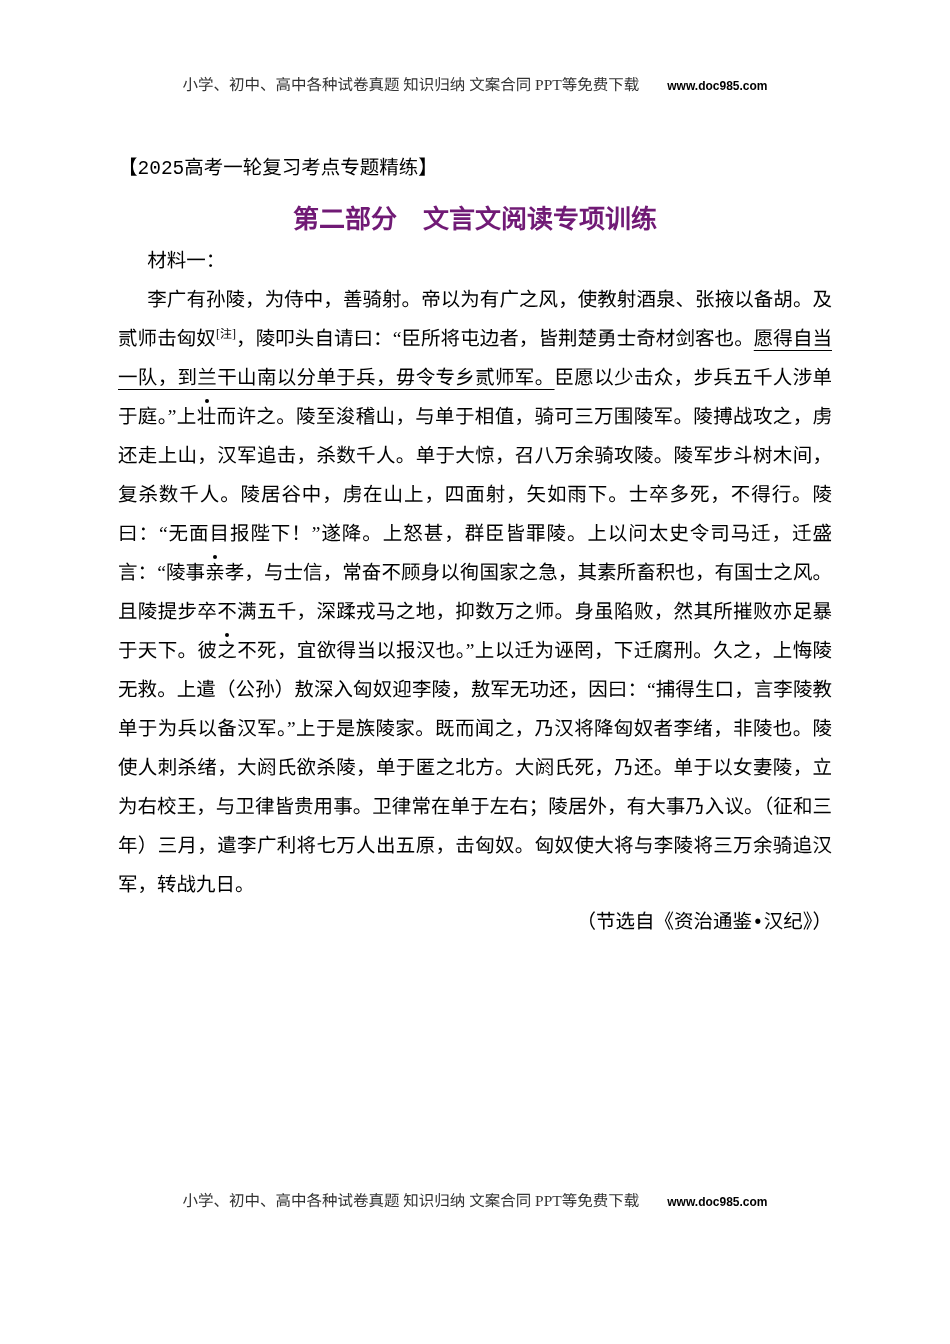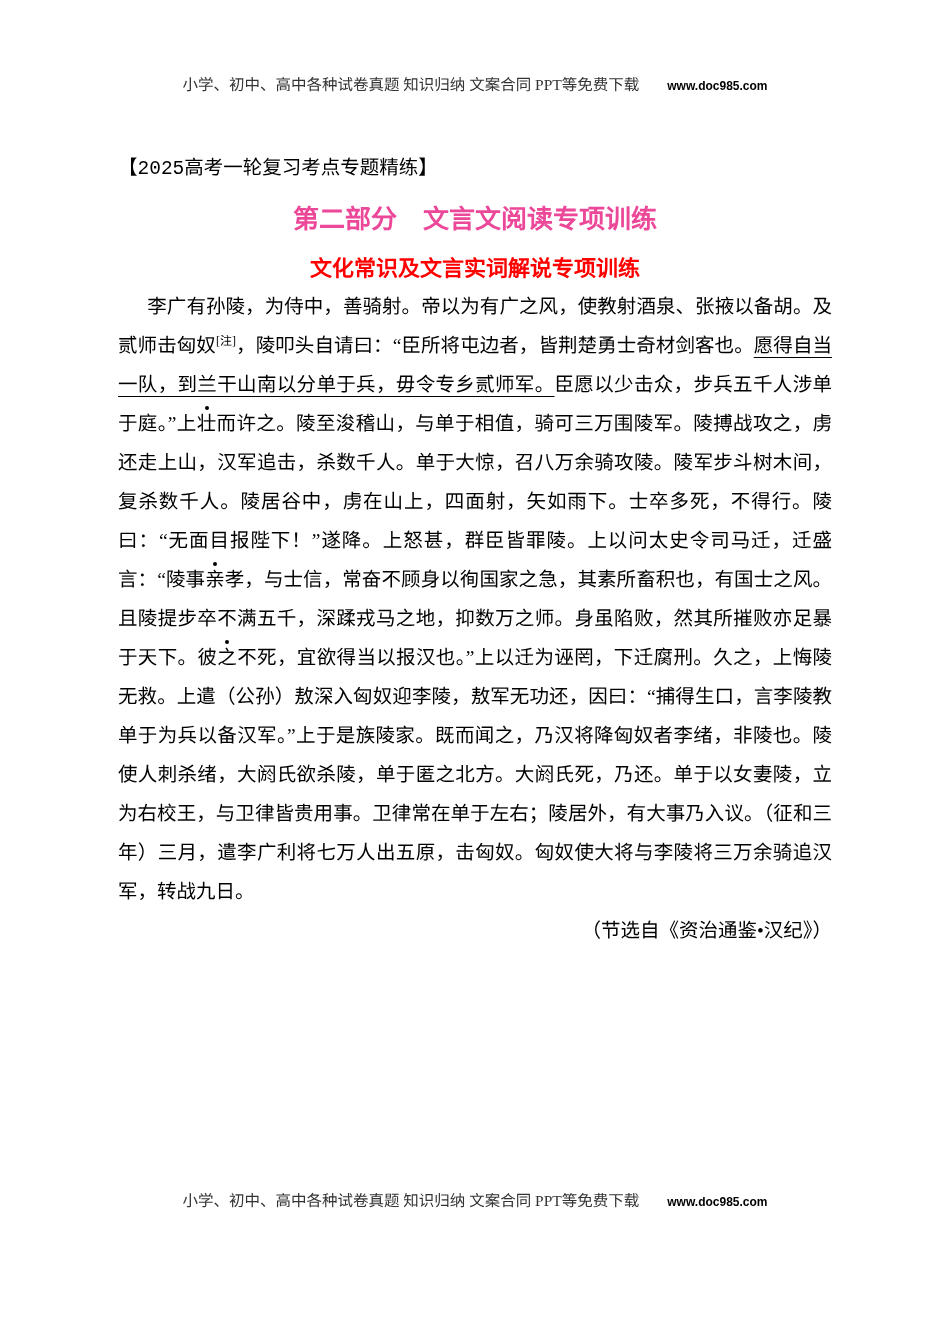--- a/index.html
+++ b/index.html
@@ -45,40 +45,40 @@
     line-height: 39px;
   }
   .tagline { margin: 0; font-family: Liberation Mono, monospace; }
   .doc-title {
     margin: 8px 0 0;
     font-size: 26px;
     line-height: 44px;
     font-weight: bold;
     text-align: center;
     font-family: "Liberation Sans", sans-serif;
-    color: #ec4899;
+    color: #701a75;
   }
   .doc-subtitle {
     margin: 10px 0 0;
     font-size: 22px;
     line-height: 36px;
     font-weight: bold;
     text-align: center;
     font-family: "Liberation Sans", sans-serif;
     color: #ff0000;
   }
   .intro { margin: 18px 0 0; }
   .mat-label { margin: 0; text-indent: 1.5em; }
   .body-para {
     margin: 0;
     text-indent: 1.5em;
     text-align: justify;
     text-justify: inter-ideograph;
   }
-  .attribution { margin: 0; text-align: right; }
+  .attribution { margin: 0; text-align: right; font-family: Liberation Mono, monospace; }
   .seg-underline {
     text-decoration: underline;
     text-decoration-thickness: 1px;
     text-underline-offset: 5px;
   }
   .seg-sup {
     font-size: 12px;
     vertical-align: super;
     line-height: 0;
   }
@@ -101,22 +101,22 @@
 <div class="page">
 
   <div class="page-header">
     <span>小学、初中、高中各种试卷真题 知识归纳 文案合同 PPT等免费下载</span>
     <a class="site-link" href="#">www.doc985.com</a>
   </div>
 
   <div class="content">
     <p class="tagline">【2025高考一轮复习考点专题精练】</p>
     <h1 class="doc-title">第二部分　文言文阅读专项训练</h1>
-    <h2 class="doc-subtitle">文化常识及文言实词解说专项训练</h2>
 
+    <p class="mat-label">材料一：</p>
     <p class="body-para"><span>李广有孙陵，为侍中，善骑射。帝以为有广之风，使教射酒泉、张掖以备胡。及贰师击匈奴</span><span class="seg-sup">[注]</span><span>，陵叩头自请曰：“臣所将屯边者，皆荆楚勇士奇材剑客也。</span><span class="seg-underline">愿得自当一队，到兰干山南以分单于兵，毋令专乡贰师军。</span><span>臣愿以少击众，步兵五千人涉单于庭。”上</span><span class="em-dot">壮</span><span>而许之。陵至浚稽山，与单于相值，骑可三万围陵军。陵搏战攻之，虏还走上山，汉军追击，杀数千人。单于大惊，召八万余骑攻陵。陵军步斗树木间，复杀数千人。陵居谷中，虏在山上，四面射，矢如雨下。士卒多死，不得行。陵曰：“无面目报陛下！”遂降。上怒甚，群臣皆罪陵。上以问太史令司马迁，迁盛言：“陵事</span><span class="em-dot">亲</span><span>孝，与士信，常奋不顾身以徇国家之急，其素所畜积也，有国士之风。且陵提步卒不满五千，深蹂戎马之地，抑数万之师。身虽陷败，然其所摧败亦足暴于天下。彼</span><span class="em-dot">之</span><span>不死，宜欲得当以报汉也。”上以迁为诬罔，下迁腐刑。久之，上悔陵无救。上遣（公孙）敖深入匈奴迎李陵，敖军无功还，因曰：“捕得生口，言李陵教单于为兵以备汉军。”上于是族陵家。既而闻之，乃汉将降匈奴者李绪，非陵也。陵使人刺杀绪，大阏氏欲杀陵，单于匿之北方。大阏氏死，乃还。单于以女妻陵，立为右校王，与卫律皆贵用事。卫律常在单于左右；陵居外，有大事乃入议。（征和三年）三月，遣李广利将七万人出五原，击匈奴。匈奴使大将与李陵将三万余骑追汉军，转战九日。</span></p>
     <p class="attribution">（节选自《资治通鉴•汉纪》）</p>
 
   </div>
 
   <div class="page-footer">
     <span>小学、初中、高中各种试卷真题 知识归纳 文案合同 PPT等免费下载</span>
     <a class="site-link" href="#">www.doc985.com</a>
   </div>
 

